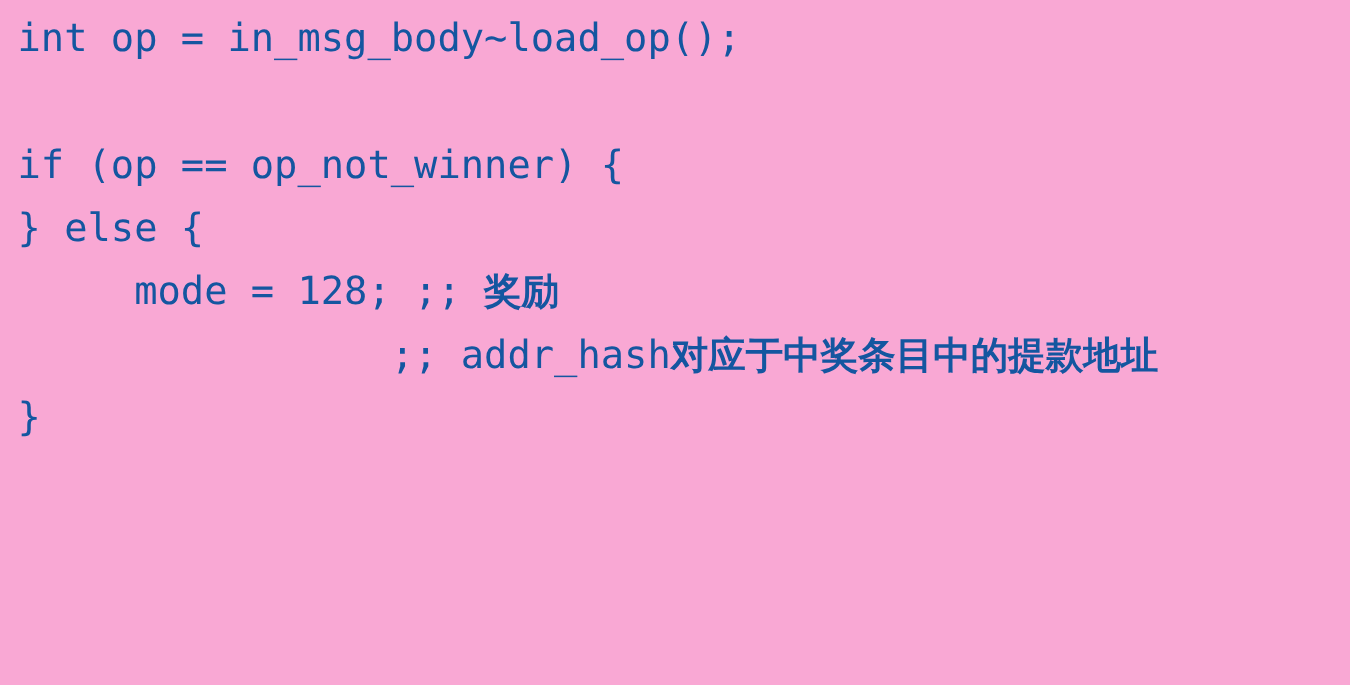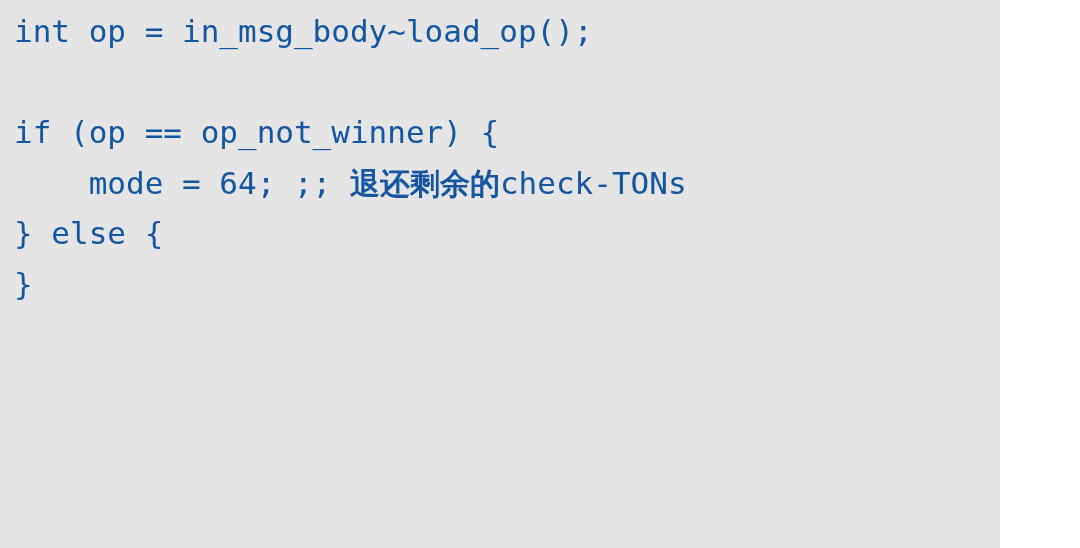--- a/index.html
+++ b/index.html
@@ -8,23 +8,23 @@
     background: #ffffff;
   }
   body {
     width: 1080px;
     height: 548px;
     overflow: hidden;
     font-family: "DejaVu Sans Mono", monospace;
   }
   #screen {
     position: relative;
-    width: 1000px;
+    width: 1080px;
     height: 548px;
-    background: #e5e5e5;
+    background: #f9a8d4;
   }
   #code-block {
     position: absolute;
     left: 14px;
     top: 6px;
     width: 1060px;
     margin: 0;
     padding: 0;
     font-family: "DejaVu Sans Mono", "Liberation Mono", monospace;
     font-size: 31px;
@@ -49,17 +49,18 @@
     font-size: 30px;
   }
 </style>
 </head>
 <body>
 
 <div id="screen">
   <pre id="code-block" style="color: rgb(20, 86, 160);"><span class="code-line">int op = in_msg_body~load_op();
 </span><span class="code-line blank">
 </span><span class="code-line">if (op == op_not_winner) {
-</span><span class="code-line">    mode = 64; ;; <span class="cjk">退还剩余的</span>check-TONs
 </span><span class="code-line">} else {
+</span><span class="code-line">     mode = 128; ;; <span class="cjk">奖励</span>
+</span><span class="code-line">                ;; addr_hash<span class="cjk">对应于中奖条目中的提款地址</span>
 </span><span class="code-line">}
 </span></pre>
 </div>
 
 </body></html>

